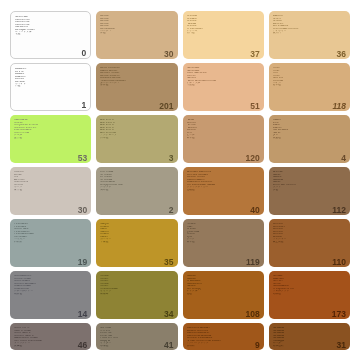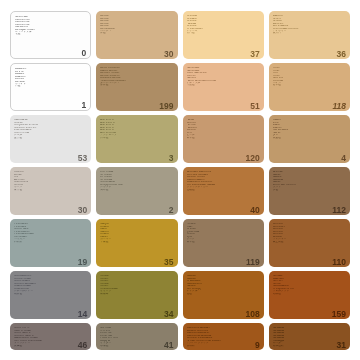--- a/index.html
+++ b/index.html
@@ -130,21 +130,21 @@
       <div class="names">
         <span style="color: rgb(93, 71, 37);">BEIG OSCURO</span>
         <span style="color: rgb(93, 71, 37);">DARK BEIGE</span>
         <span style="color: rgb(93, 71, 37);">BEIGE FONCÉ</span>
         <span style="color: rgb(93, 71, 37);">BEIGE SCURO</span>
         <span style="color: rgb(93, 71, 37);">DUNKEL BEIGE</span>
         <span style="color: rgb(93, 71, 37);">ТЕМНО-БЕЖЕВЫЙ</span>
         <span class="cjk" style="color: rgb(93, 71, 37);">ダークベージュ</span>
         <span class="cjk" style="color: rgb(93, 71, 37);">深米色</span>
       </div>
-      <div class="code" style="color: rgb(93, 71, 37);">199</div>
+      <div class="code" style="color: rgb(93, 71, 37);">201</div>
     </div>
     <div class="swatch" style="background: rgb(232, 184, 143);">
       <div class="names">
         <span style="color: rgb(125, 85, 48);">NATURAL</span>
         <span style="color: rgb(125, 85, 48);">NATURAL</span>
         <span style="color: rgb(125, 85, 48);">CUIR NATUREL</span>
         <span style="color: rgb(125, 85, 48);">CUOIO</span>
         <span style="color: rgb(125, 85, 48);">NATUR</span>
         <span style="color: rgb(125, 85, 48);">НАТУРАЛЬНАЯ КОЖА</span>
         <span class="cjk" style="color: rgb(125, 85, 48);">ナチュラル</span>
@@ -158,21 +158,21 @@
         <span style="color: rgb(115, 80, 38);">PINE</span>
         <span style="color: rgb(115, 80, 38);">PIN</span>
         <span style="color: rgb(115, 80, 38);">PINO</span>
         <span style="color: rgb(115, 80, 38);">KIEFER</span>
         <span style="color: rgb(115, 80, 38);">СОСНА</span>
         <span class="cjk" style="color: rgb(115, 80, 38);">パイン</span>
         <span class="cjk" style="color: rgb(115, 80, 38);">松木色</span>
       </div>
       <div class="code" style="color: rgb(115, 80, 38); font-style: italic;">118</div>
     </div>
-    <div class="swatch" style="background: #e5e5e5;">
+    <div class="swatch" style="background: #bef264;">
       <div class="names">
         <span style="color: rgb(110, 106, 101);">CÁSCARA</span>
         <span style="color: rgb(110, 106, 101);">SHELL</span>
         <span style="color: rgb(110, 106, 101);">COQUILLE D'OEUF</span>
         <span style="color: rgb(110, 106, 101);">GUSCIO D'UOVO</span>
         <span style="color: rgb(110, 106, 101);">EIERSCHALE</span>
         <span style="color: rgb(110, 106, 101);">СКОРЛУПА</span>
         <span class="cjk" style="color: rgb(110, 106, 101);">シェル</span>
         <span class="cjk" style="color: rgb(110, 106, 101);">蛋壳色</span>
       </div>
@@ -364,21 +364,21 @@
       <div class="names">
         <span style="color: rgb(84, 36, 5);">NOGAL</span>
         <span style="color: rgb(84, 36, 5);">WALNUT</span>
         <span style="color: rgb(84, 36, 5);">NOYER</span>
         <span style="color: rgb(84, 36, 5);">NOCE</span>
         <span style="color: rgb(84, 36, 5);">NUSSBAUM</span>
         <span style="color: rgb(84, 36, 5);">ГРЕЦКИЙ ОРЕХ</span>
         <span class="cjk" style="color: rgb(84, 36, 5);">ウォルナット</span>
         <span class="cjk" style="color: rgb(84, 36, 5);">胡桃色</span>
       </div>
-      <div class="code" style="color: rgb(84, 36, 5);">159</div>
+      <div class="code" style="color: rgb(84, 36, 5);">173</div>
     </div>
     <div class="swatch" style="background: rgb(125, 113, 110);">
       <div class="names">
         <span style="color: rgb(63, 54, 52);">GRIS TOPO</span>
         <span style="color: rgb(63, 54, 52);">TAUPE GRAY</span>
         <span style="color: rgb(63, 54, 52);">GRIS TAUPE</span>
         <span style="color: rgb(63, 54, 52);">GRIGIO TAUPE</span>
         <span style="color: rgb(63, 54, 52);">MAULWURFGRAU</span>
         <span style="color: rgb(63, 54, 52);">СЕРО-КОРИЧНЕВЫЙ</span>
         <span class="cjk" style="color: rgb(63, 54, 52);">トープグレー</span>

